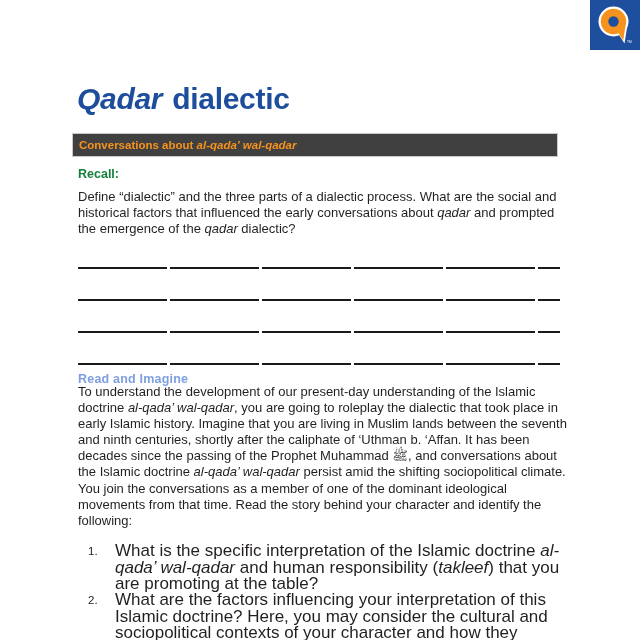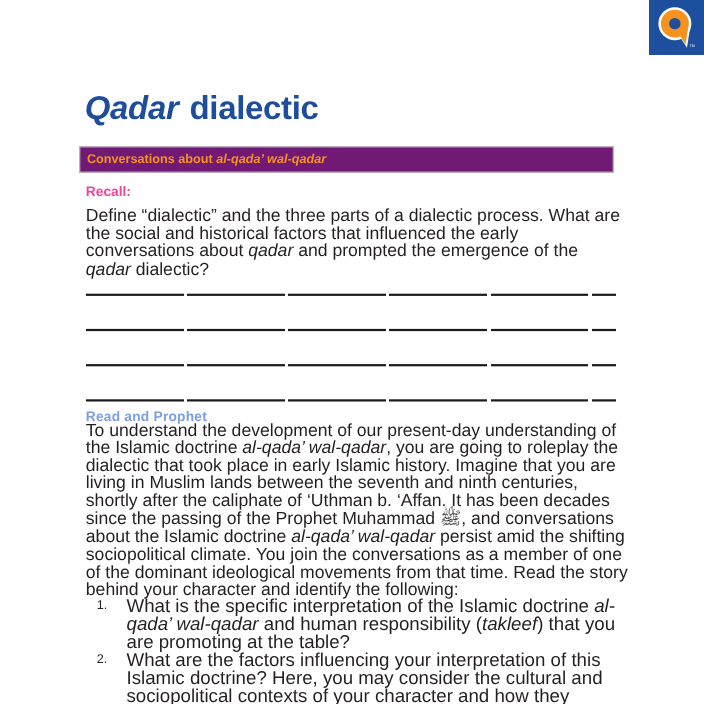--- a/index.html
+++ b/index.html
@@ -34,37 +34,37 @@
   
   .title {
     position: absolute; left: 77px; top: 82px;
     font-size: 30px; font-weight: bold; color: #1e4d9c; letter-spacing: -0.3px;
   }
   .title i { margin-right: 2px; }
 
   
   .subtitle-box {
     position: absolute; left: 72px; top: 133px; width: 478px; height: 22px;
-    border: 1px solid #c9c9c9; background: #701a75;
+    border: 1px solid #c9c9c9; background: #404040;
     padding-left: 6px; line-height: 23px;
     font-size: 11.5px; font-weight: bold; color: #f6921e;
   }
 
   
   .recall-heading {
     position: absolute; left: 78px; top: 167px;
-    font-size: 12.5px; font-weight: bold; color: #ec4899;
+    font-size: 12.5px; font-weight: bold; color: #15803d;
   }
   .rr-heading {
     position: absolute; left: 78px; top: 372px;
     font-size: 12.5px; font-weight: bold; color: #7d9fe0; letter-spacing: 0.2px;
   }
 
   
-  .body-text { font-size: 16px; line-height: 16.2px; color: #231f20; }
+  .body-text { font-size: 13px; line-height: 16.2px; color: #231f20; }
   .recall-text { position: absolute; left: 78px; top: 189px; width: 486px; }
   .rr-text { position: absolute; left: 78px; top: 384px; width: 494px; line-height: 16.1px; }
 
   
   .answer-line {
     position: absolute; left: 78px; width: 482px; height: 1.5px;
     background-image: repeating-linear-gradient(90deg, #1a1a1a 0 89px, transparent 89px 92px);
   }
   .answer-line.l1 { top: 267px; }
   .answer-line.l2 { top: 299px; }
@@ -103,21 +103,21 @@
 
   <div class="recall-heading">Recall:</div>
 
   <p class="body-text recall-text" style="margin:0"><span>Define “dialectic” and the three parts of a dialectic process. What are the social and historical factors that influenced the early conversations about </span><i>qadar</i><span> and prompted the emergence of the </span><i>qadar</i><span> dialectic?</span></p>
 
   <div class="answer-line l1"></div>
   <div class="answer-line l2"></div>
   <div class="answer-line l3"></div>
   <div class="answer-line l4"></div>
 
-  <div class="rr-heading">Read and Prophet</div>
+  <div class="rr-heading">Read and Imagine</div>
 
   <p class="body-text rr-text" style="margin:0"><span>To understand the development of our present-day understanding of the Islamic doctrine </span><i>al-qada’ wal-qadar</i><span>, you are going to roleplay the dialectic that took place in early Islamic history. Imagine that you are living in Muslim lands between the seventh and ninth centuries, shortly after the caliphate of ‘Uthman b. ‘Affan. It has been decades since the passing of the Prophet Muhammad ﷺ, and conversations about the Islamic doctrine </span><i>al-qada’ wal-qadar</i><span> persist amid the shifting sociopolitical climate. You join the conversations as a member of one of the dominant ideological movements from that time. Read the story behind your character and identify the following:</span></p>
 
   <div class="question q1">
     <div class="q-num">1.</div>
     <div class="q-text"><span>What is the specific interpretation of the Islamic doctrine </span><i>al-qada’ wal-qadar</i><span> and human responsibility (</span><i>takleef</i><span>) that you are promoting at the table?</span></div>
   </div>
 
   <div class="question q2">
     <div class="q-num">2.</div>

